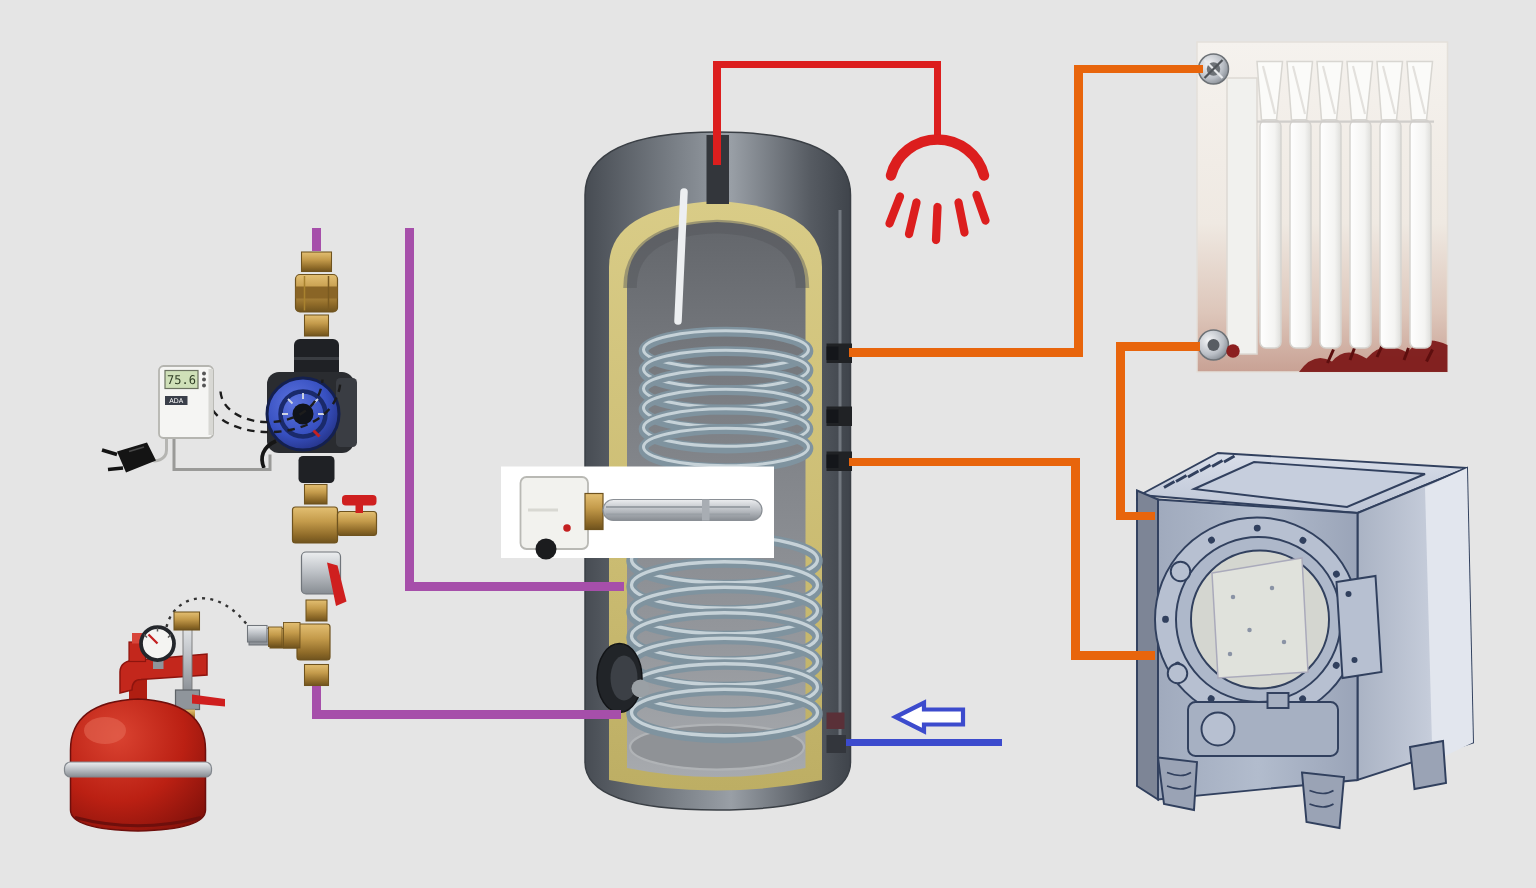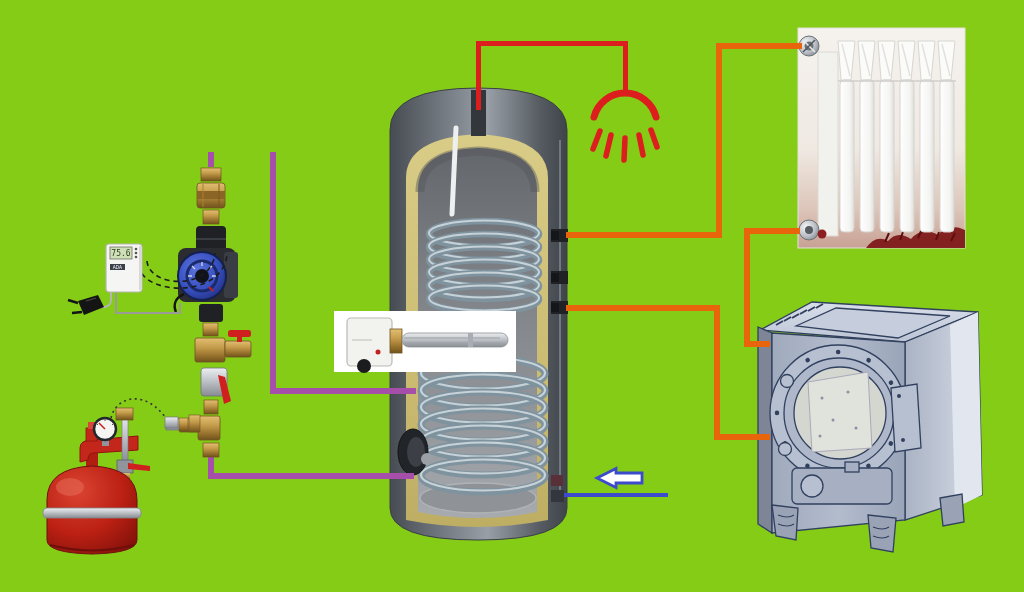--- a/index.html
+++ b/index.html
@@ -1,16 +1,16 @@
 <!DOCTYPE html>
 <html style="--dhw_red: #DC1E1E; --heating_orange: #E8650C; --boiler_purple: #A64FAA; --cold_blue: #3C4BCD;"><head>
 <meta charset="utf-8">
 <style>
   html,body{margin:0;padding:0;background:#fff;font-family:"Liberation Sans",sans-serif;}
-  #canvas{position:relative;width:1024px;height:592px;background:#84cc16;overflow:hidden;}
+  #canvas{position:relative;width:1024px;height:592px;background:#e5e5e5;overflow:hidden;}
   svg{display:block;}
   text{user-select:none;}
 </style>
 </head>
 <body>
 
 <div id="canvas">
 <svg width="1024" height="592" viewBox="0 0 1024 592" xmlns="http://www.w3.org/2000/svg">
   <defs>
     <linearGradient id="shellH" x1="0" y1="0" x2="1" y2="0">

